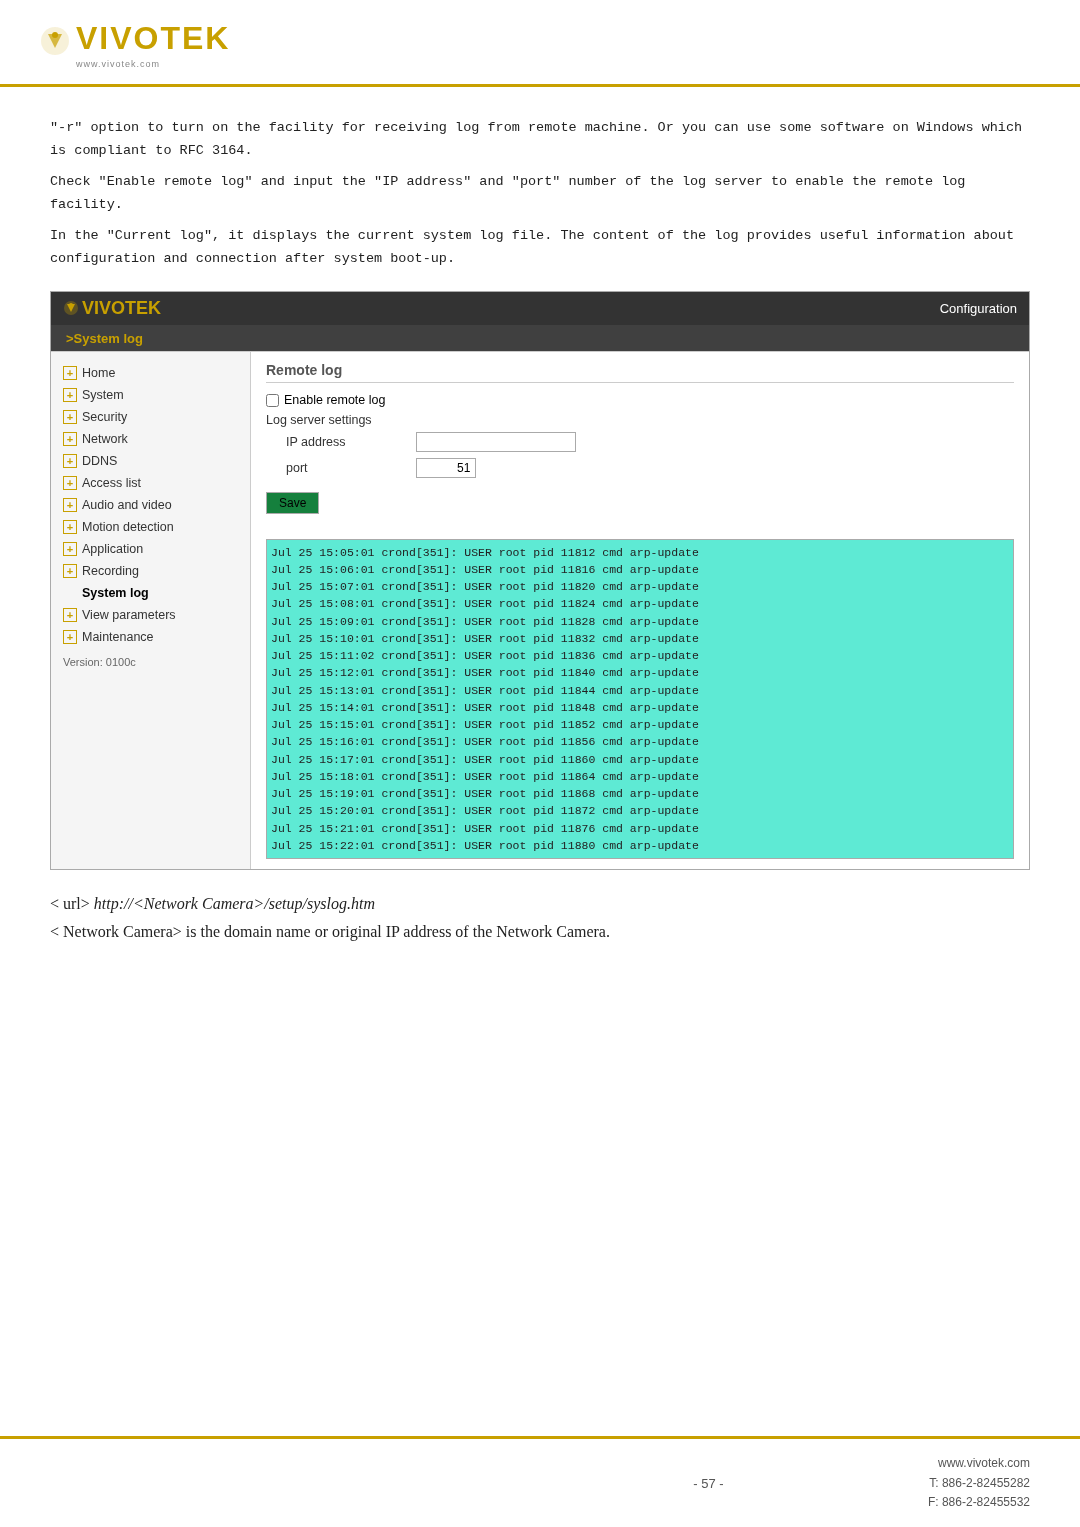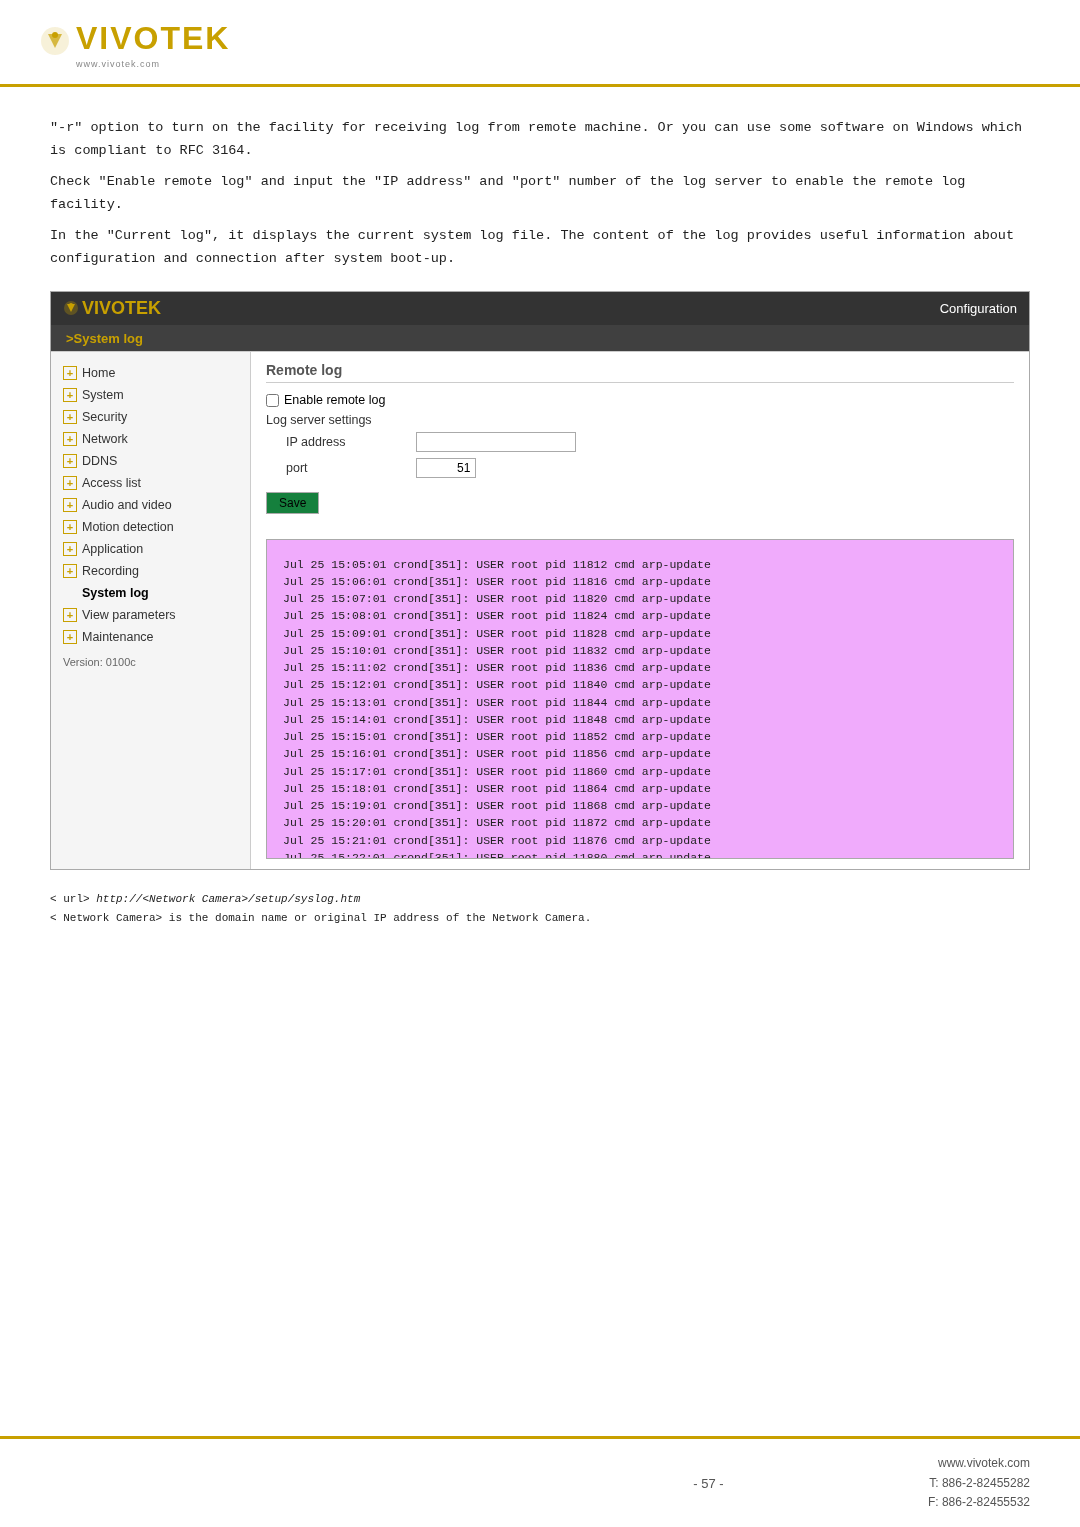--- a/index.html
+++ b/index.html
@@ -206,37 +206,37 @@
       font-weight: bold;
       color: #555;
       border-bottom: 1px solid #ccc;
       padding-bottom: 4px;
       margin-bottom: 6px;
     }
     .log-box {
       border: 1px solid #aaa;
       height: 320px;
       overflow-y: scroll;
-      background: #f0abfc;
+      background: #5eead4;
       font-family: 'Courier New', monospace;
       font-size: 11.5px;
-      padding: 16px;
+      padding: 4px;
       position: relative;
     }
     .log-line {
       white-space: nowrap;
       color: #222;
       line-height: 1.5;
     }
 
     
     .url-section {
       margin-top: 15px;
-      font-family: Liberation Mono, monospace;
-      font-size: 11px;
+      font-family: Liberation Serif, serif;
+      font-size: 16px;
       color: #222;
       line-height: 1.8;
     }
     .url-italic {
       font-style: italic;
     }
 
     
     .page-footer {
       border-top: 3px solid #c8a000;

